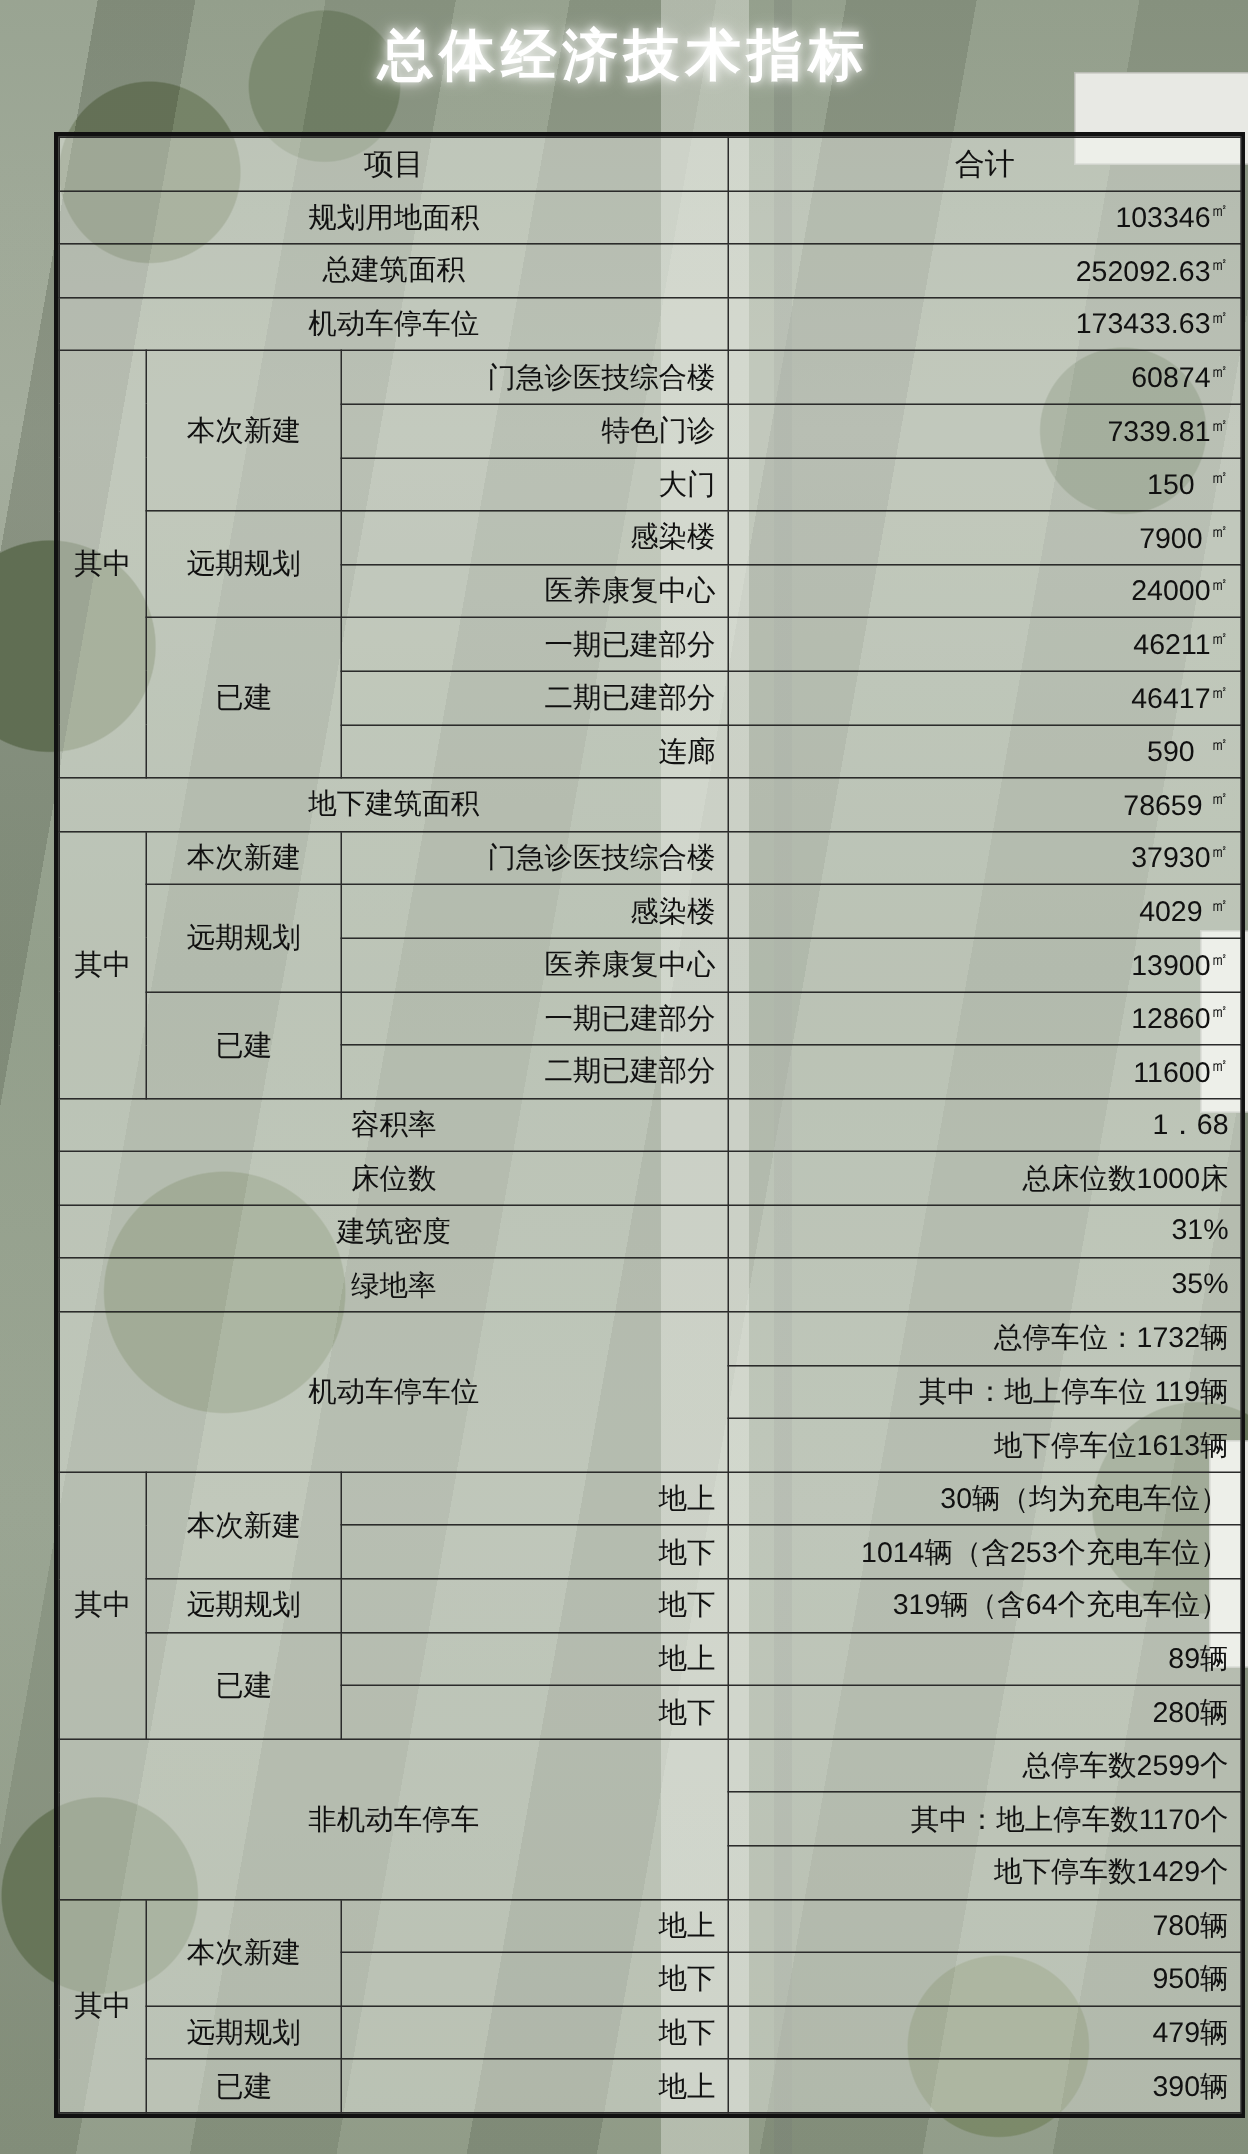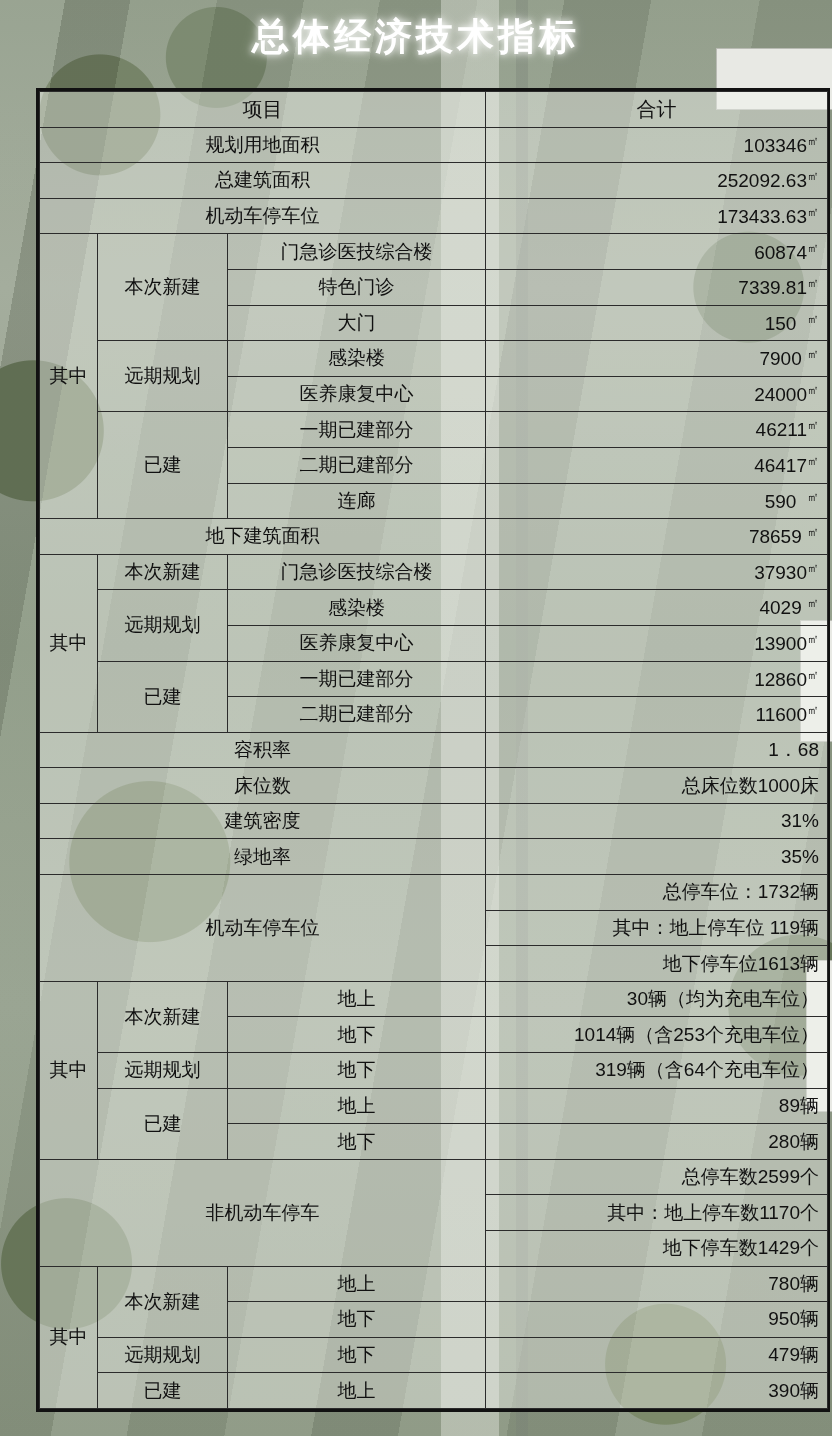--- a/index.html
+++ b/index.html
@@ -51,21 +51,21 @@
     border:1px solid #2b2b2b;
     height:34.6px;
     font-size:19px;
     color:#111;
     padding:0 8px;
     background:rgba(244,245,240,0.34);
     white-space:nowrap;
     overflow:hidden;
   }
   td.c{text-align:center;}
-  td.l{text-align:center;}
+  td.l{text-align:right;}
   td.r{text-align:right;}
   .hdr{font-size:20px;}
   .sup{font-size:12px;vertical-align:super;}
   col.c1{width:58px;}
   col.c2{width:130px;}
   col.c3{width:258px;}
   col.c4{width:342px;}
 </style>
 </head>
 <body>

